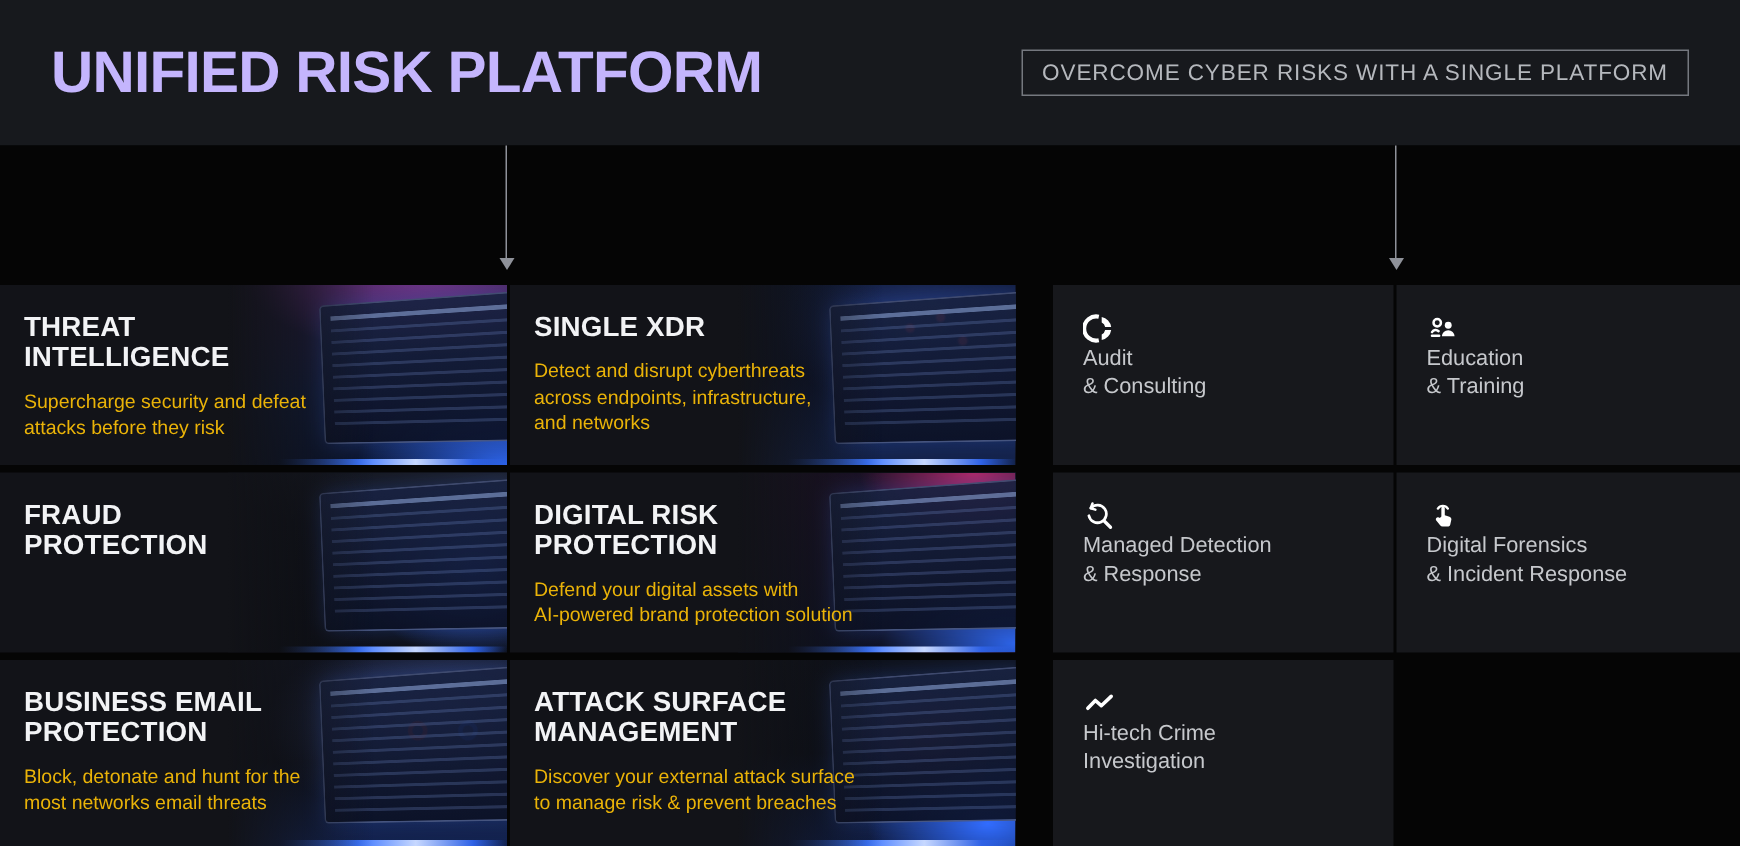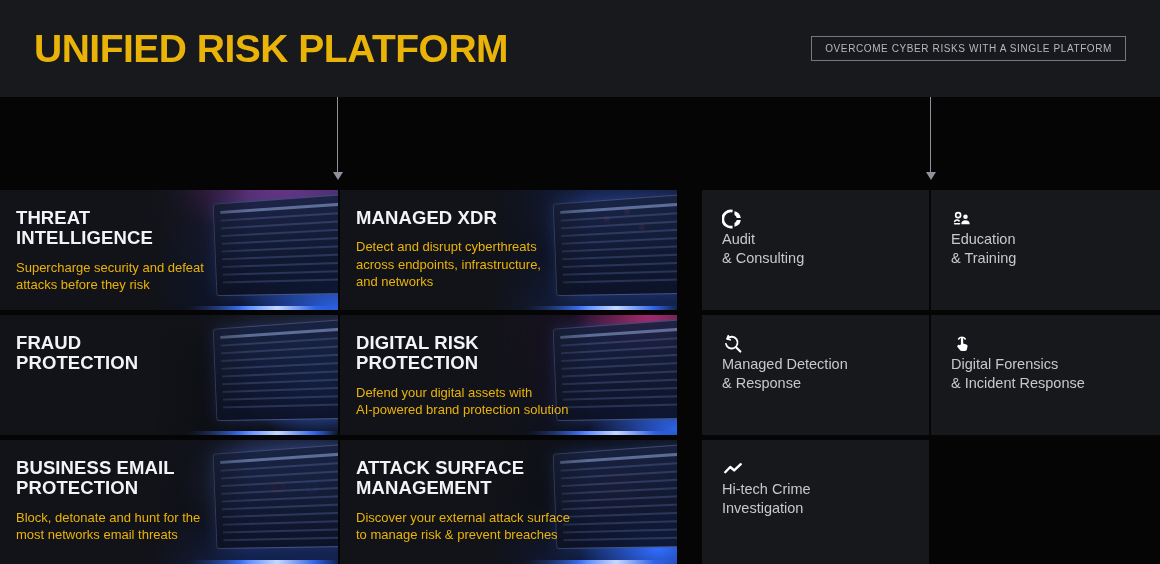--- a/index.html
+++ b/index.html
@@ -10,25 +10,25 @@
   }
 
   
   .header {
     height:97px; background:#17191d;
     display:flex; align-items:center; justify-content:space-between;
     padding:0 34px;
   }
   .header-title {
     font-size:39px; font-weight:700; letter-spacing:-0.5px;
-    color:#eab308;
+    color:#c4b5fd;
   }
   .header-badge {
     border:1px solid #75787f; color:#b5b8bd;
-    font-size:10px; letter-spacing:0.6px;
+    font-size:15px; letter-spacing:0.6px;
     padding:6px 13px; white-space:nowrap;
   }
 
   
   .arrows-band { position:relative; height:93px; background:#050505; }
   .flow-arrow {
     position:absolute; top:0; height:80px; width:1px; background:#8f929a;
   }
   .flow-arrow::after {
     content:""; position:absolute; bottom:-8px; left:-4.5px;
@@ -165,21 +165,21 @@
 attacks before they risk</div>
       </div>
     </div>
 
     <div class="pcard c3" style="grid-row:1">
       <div class="pimg img-xdr">
         <div class="panel"></div>
         <div class="glow"></div>
       </div>
       <div class="ptext">
-        <div class="ptitle">MANAGED XDR</div>
+        <div class="ptitle">SINGLE XDR</div>
         <div class="psub">Detect and disrupt cyberthreats
 across endpoints, infrastructure,
 and networks</div>
       </div>
     </div>
 
     <div class="scard c5" style="grid-row:1">
       <span class="sicon">
         <svg width="22" height="22" viewBox="0 0 24 24">
           <path d="M11.5 3.4 a8.8 8.8 0 1 0 0 17.2" stroke="#fff" stroke-width="3" fill="none"></path>

